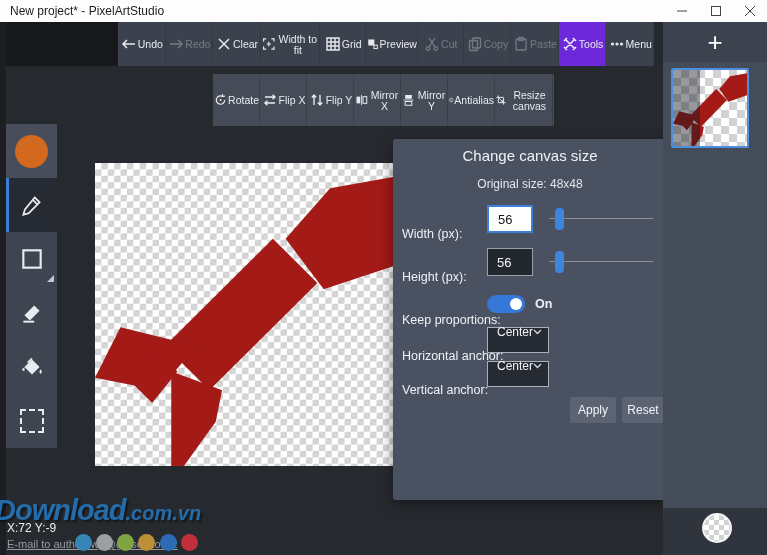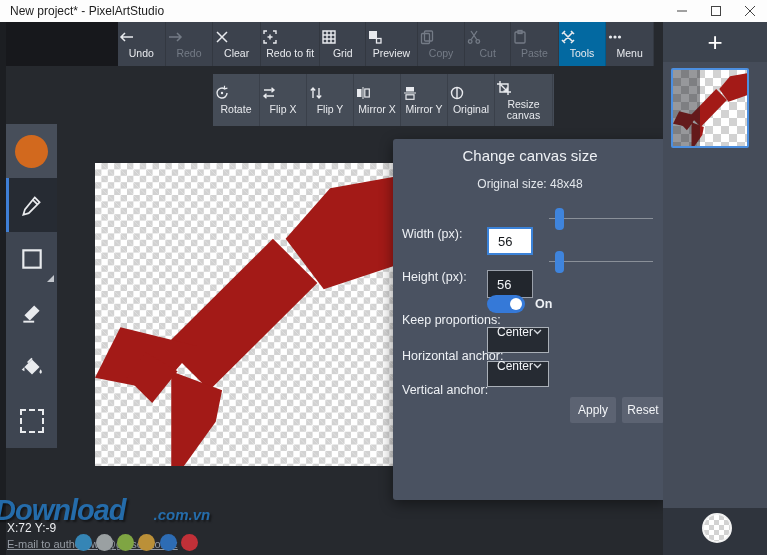--- a/index.html
+++ b/index.html
@@ -9,26 +9,26 @@
   
   .titlebar{position:absolute;left:0;top:0;width:767px;height:22px;background:#fdfdfd;color:#1d1d1d;
     font-size:12px;display:flex;align-items:center;padding-left:10px;}
   .winbtns{position:absolute;right:0;top:0;height:22px;display:flex;}
   .winbtn{width:34px;height:22px;display:flex;align-items:center;justify-content:center;color:#333;font-size:11px;}
 
   
   .tb1{position:absolute;left:118px;top:22px;width:536px;height:44px;background:#3c424d;display:flex;}
   .tb2{position:absolute;left:213px;top:74px;width:341px;height:52px;background:#454c57;display:flex;}
   .topleft{position:absolute;left:0;top:22px;width:118px;height:44px;background:#17181c;}
-  .tbtn{height:100%;display:flex;flex-direction:column;justify-content:center;
+  .tbtn{height:100%;display:flex;flex-direction:row;align-items:center;justify-content:center;
     color:#e8eaee;border-right:1px solid rgba(0,0,0,.15);cursor:default;}
   .tbtn .lab{font-size:10.5px;margin-top:2px;line-height:1.05;text-align:center;}
   .tbtn svg{display:block;}
   .tbtn.disabled{color:#747b86;}
-  .tbtn.active{background:#0369a1;}
+  .tbtn.active{background:#6d28d9;}
   .w48{width:48px}.w46{width:46px}.w60{width:60px}.w52{width:52px}.w47{width:47px}.w58{width:58px}
 
   
   .leftedge{position:absolute;left:0;top:22px;width:6px;height:533px;background:#1c1e22;}
   .toolrail{position:absolute;left:6px;top:124px;width:51px;height:324px;background:#3e4551;}
   .toolcell{position:relative;width:51px;height:54px;display:flex;align-items:center;justify-content:center;color:#e9ebee;}
   .toolcell.swatchcell{background:#474e5a;}
   .toolcell.selected{background:#262b33;}
   .toolcell.selected:before{content:"";position:absolute;left:0;top:0;width:3px;height:54px;background:#3f7fd6;}
   .swatch{width:33px;height:33px;border-radius:50%;background:#d2691e;}
@@ -42,21 +42,21 @@
   .canvas{position:absolute;left:95px;top:163px;width:305px;height:303px;
     background-size:12.8px 12.8px;background-position:0 0,6.4px 6.4px;}
   .canvas svg{position:absolute;left:0;top:0;width:100%;height:100%;}
 
   
   .dialog{position:absolute;left:393px;top:139px;width:274px;height:361px;background:#4a5261;
     border-radius:3px;box-shadow:0 4px 14px rgba(0,0,0,.45);color:#eef1f5;}
   .dlg-title{position:absolute;left:0;top:8px;width:100%;text-align:center;font-size:15px;}
   .dlg-orig{position:absolute;left:0;top:38px;width:100%;text-align:center;font-size:12px;color:#e3e7ec;}
   .dlg-label{position:absolute;left:9px;font-size:12.5px;color:#eef1f5;margin-top:16px;}
-  .numbox{position:absolute;left:94px;width:46px;height:28px;font-size:13px;display:flex;align-items:center;padding-left:9px;margin-top:22px;}
+  .numbox{position:absolute;left:94px;width:46px;height:28px;font-size:13px;display:flex;align-items:center;padding-left:9px;}
   .numbox.focus{background:#fff;color:#15181c;border:2px solid #3b82d8;}
   .numbox.dark{background:#22262d;color:#f2f4f7;border:1px solid #9aa0aa;}
   .slider{position:absolute;left:156px;width:104px;height:28px;}
   .slider .track{position:absolute;left:0;right:0;top:13px;height:1px;background:#8a9099;}
   .slider .thumb{position:absolute;left:6px;top:3px;width:9px;height:22px;border-radius:4px;background:#3f84dc;}
   .toggle{position:absolute;left:94px;width:38px;height:18px;border-radius:9px;background:#3579d8;}
   .toggle .knob{position:absolute;right:3px;top:3px;width:12px;height:12px;border-radius:50%;background:#fff;}
   .on-label{position:absolute;left:142px;font-size:12.5px;font-weight:bold;}
   .select{position:absolute;left:94px;width:62px;height:26px;background:#262b33;border:1px solid #aab0b8;
     display:flex;align-items:center;justify-content:space-between;padding:0 6px 16px 9px;font-size:12px;color:#f2f4f7;}
@@ -74,21 +74,21 @@
   .thumb-shade{position:absolute;left:0;top:0;width:36%;height:100%;background:rgba(24,27,33,.45);}
   .color-circle{position:absolute;left:39px;top:5px;width:30px;height:30px;border-radius:50%;border:2px solid #f2f2f2;
     background-size:10px 10px;background-position:0 0,5px 5px;}
 
   
   .coords{position:absolute;left:7px;top:521px;color:#eceef1;font-size:12px;}
   .email{position:absolute;left:7px;top:538px;color:#959ba3;font-size:11px;text-decoration:underline;}
   .wm{position:absolute;left:-5px;top:494px;font-style:italic;font-weight:bold;color:rgba(38,118,189,.88);
     text-shadow:2px 2px 2px rgba(0,0,0,.45);white-space:nowrap;}
   .wm .big{font-size:29px;letter-spacing:-1px;}
-  .wm .small{font-size:15px;margin-left:28px;}
+  .wm .small{font-size:20px;}
   .dot{position:absolute;top:534px;width:17px;height:17px;border-radius:50%;}
 </style>
 </head>
 <body>
 
 <div id="stage">
 
   <div class="titlebar">
     <span>New project* - PixelArtStudio</span>
     <div class="winbtns">
@@ -128,52 +128,52 @@
     <div class="tbtn w48">
       <svg width="18" height="18" viewBox="0 0 18 18" fill="none" stroke="currentColor" stroke-width="1.5">
           <path d="M4 4 L14 14 M14 4 L4 14"></path>
         </svg>
       <span class="lab">Clear</span>
     </div>
     <div class="tbtn w60">
       <svg width="18" height="18" viewBox="0 0 18 18" fill="none" stroke="currentColor" stroke-width="1.4">
           <path d="M3 6 V3 H6 M12 3 H15 V6 M15 12 V15 H12 M6 15 H3 V12 M9 6.5 V11.5 M6.5 9 H11.5"></path>
         </svg>
-      <span class="lab">Redo to fit</span>
+      <span class="lab">Width to fit</span>
     </div>
     <div class="tbtn w46">
       <svg width="18" height="18" viewBox="0 0 18 18" fill="none" stroke="currentColor" stroke-width="1.4">
           <path d="M3 3 H15 V15 H3 Z M3 7 H15 M3 11 H15 M7 3 V15 M11 3 V15"></path>
         </svg>
       <span class="lab">Grid</span>
     </div>
     <div class="tbtn w52">
       <svg width="18" height="18" viewBox="0 0 18 18">
           <rect x="3" y="3" width="8" height="8" fill="currentColor"></rect>
           <rect x="10.5" y="10.5" width="4.5" height="4.5" fill="none" stroke="currentColor" stroke-width="1.3"></rect>
         </svg>
       <span class="lab">Preview</span>
-    </div>
-    <div class="tbtn w48 disabled">
-      <svg width="18" height="18" viewBox="0 0 18 18" fill="none" stroke="currentColor" stroke-width="1.3">
-          <rect x="6.5" y="3" width="8" height="10" rx="1"></rect>
-          <rect x="3.5" y="5.5" width="8" height="10" rx="1"></rect>
-        </svg>
-      <span class="lab">Copy</span>
     </div>
     <div class="tbtn w46 disabled">
       <svg width="18" height="18" viewBox="0 0 18 18" fill="none" stroke="currentColor" stroke-width="1.3">
           <path d="M6.3 11.5 L12 3 M11.7 11.5 L6 3"></path>
           <circle cx="5.2" cy="13.5" r="1.8"></circle>
           <circle cx="12.8" cy="13.5" r="1.8"></circle>
         </svg>
       <span class="lab">Cut</span>
     </div>
     <div class="tbtn w48 disabled">
       <svg width="18" height="18" viewBox="0 0 18 18" fill="none" stroke="currentColor" stroke-width="1.3">
+          <rect x="6.5" y="3" width="8" height="10" rx="1"></rect>
+          <rect x="3.5" y="5.5" width="8" height="10" rx="1"></rect>
+        </svg>
+      <span class="lab">Copy</span>
+    </div>
+    <div class="tbtn w48 disabled">
+      <svg width="18" height="18" viewBox="0 0 18 18" fill="none" stroke="currentColor" stroke-width="1.3">
           <rect x="4" y="4" width="10" height="11" rx="1"></rect>
           <rect x="7" y="2.5" width="4" height="3"></rect>
         </svg>
       <span class="lab">Paste</span>
     </div>
     <div class="tbtn w48 active">
       <svg width="18" height="18" viewBox="0 0 18 18" fill="none" stroke="currentColor" stroke-width="1.6">
           <path d="M4 4 L14 14 M14 4 L4 14 M3 6 L6 3 M12 15 L15 12 M12 3 L15 6 M3 12 L6 15"></path>
         </svg>
       <span class="lab">Tools</span>
@@ -223,21 +223,21 @@
           <path d="M3 9 H15" stroke="currentColor" stroke-width="1"></path>
           <rect x="5" y="10.8" width="8" height="4.5" fill="none" stroke="currentColor" stroke-width="1.2"></rect>
         </svg>
       <span class="lab">Mirror Y</span>
     </div>
     <div class="tbtn w47">
       <svg width="18" height="18" viewBox="0 0 18 18" fill="none" stroke="currentColor" stroke-width="1.4">
           <circle cx="9" cy="9" r="5.5"></circle>
           <path d="M9 3.5 V14.5"></path>
         </svg>
-      <span class="lab">Original</span>
+      <span class="lab">Antialias</span>
     </div>
     <div class="tbtn w58">
       <svg width="18" height="18" viewBox="0 0 18 18" fill="none" stroke="currentColor" stroke-width="1.4">
           <path d="M5 2 V13 H16 M2 5 H13 V16 M6 6 L12 12 M12 8.5 V12 H8.5"></path>
         </svg>
       <span class="lab">Resize canvas</span>
     </div>
   </div>
 
   <div class="leftedge"></div>

